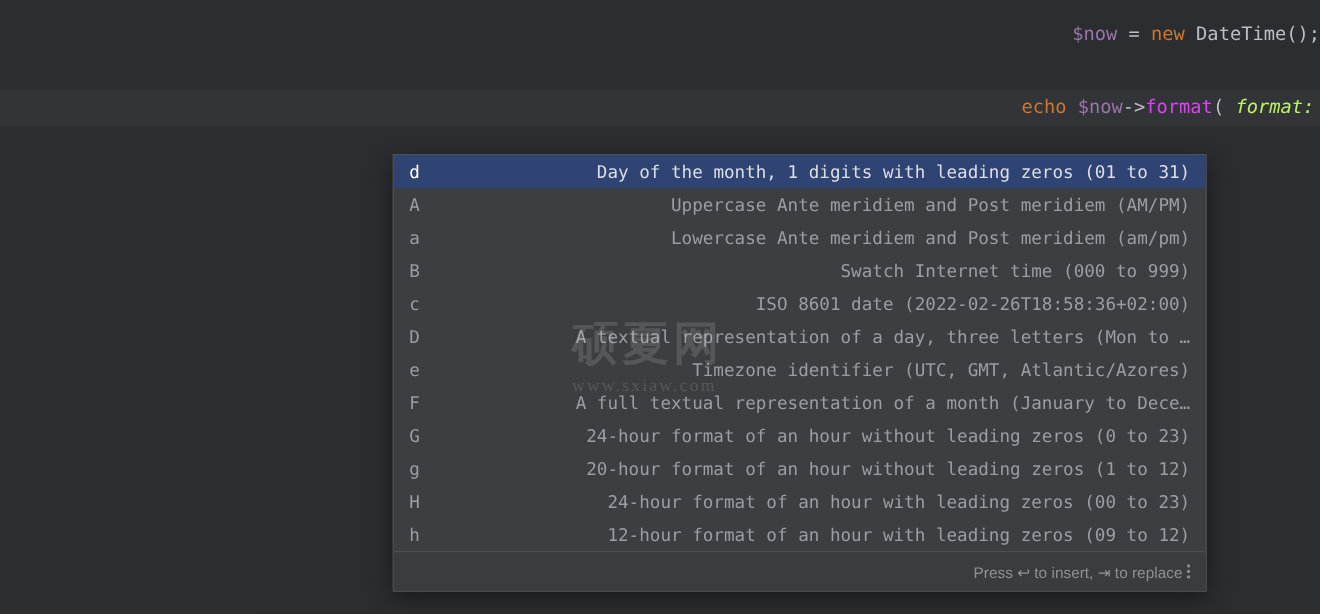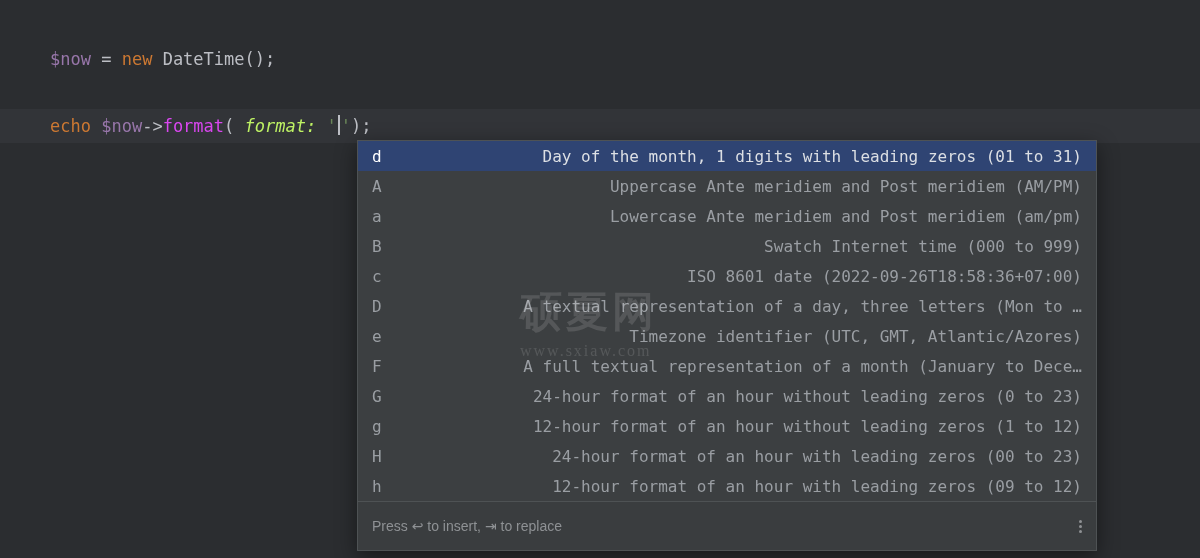--- a/index.html
+++ b/index.html
@@ -5,22 +5,23 @@
   * { margin: 0; padding: 0; box-sizing: border-box; }
   html, body {
     width: 1200px; height: 558px;
     background: #2b2d30;
     font-family: "Menlo", "Consolas", "DejaVu Sans Mono", monospace;
     font-size: 17px;
     color: #bcbec4;
     overflow: hidden;
   }
   .editor {
-    padding: 44px 0 0 50px;
+    padding: 16px 0 0 50px;
     line-height: 1.8;
+    text-align: right;
   }
   .code-line { white-space: pre; }
   .current-line {
     background: #323438;
     margin: 34px -50px 0 -50px;
     padding: 2px 0 2px 50px;
     position: relative;
   }
   .tok-var  { color: #9876aa; }
   .tok-op   { color: #bcbec4; }
@@ -75,22 +76,22 @@
   .item .desc {
     flex: 1 1 auto;
     text-align: right;
     overflow: hidden;
     text-overflow: ellipsis;
     font-family: "Menlo","Consolas",monospace;
   }
   .popup-footer {
     display: flex;
     align-items: center;
-    justify-content: space-between;
-    height: 49px;
+    justify-content: flex-end;
+    height: 36px;
     padding: 0 10px 0 14px;
     background: #3a3d3f;
     border-top: 1px solid #4e5254;
     color: #8e9194;
     font-family: -apple-system, "Segoe UI", sans-serif;
     font-size: 14px;
   }
   .more-icon {
     display: inline-flex;
     flex-direction: column;
@@ -135,41 +136,41 @@
       <div class="item">
         <span class="key">a</span>
         <span class="desc">Lowercase Ante meridiem and Post meridiem (am/pm)</span>
       </div>
       <div class="item">
         <span class="key">B</span>
         <span class="desc">Swatch Internet time (000 to 999)</span>
       </div>
       <div class="item">
         <span class="key">c</span>
-        <span class="desc">ISO 8601 date (2022-09-26T18:58:36+07:00)</span>
+        <span class="desc">ISO 8601 date (2022-02-26T18:58:36+02:00)</span>
       </div>
       <div class="item">
         <span class="key">D</span>
         <span class="desc">A textual representation of a day, three letters (Mon to …</span>
       </div>
       <div class="item">
         <span class="key">e</span>
         <span class="desc">Timezone identifier (UTC, GMT, Atlantic/Azores)</span>
       </div>
       <div class="item">
         <span class="key">F</span>
         <span class="desc">A full textual representation of a month (January to Dece…</span>
       </div>
       <div class="item">
         <span class="key">G</span>
         <span class="desc">24-hour format of an hour without leading zeros (0 to 23)</span>
       </div>
       <div class="item">
         <span class="key">g</span>
-        <span class="desc">12-hour format of an hour without leading zeros (1 to 12)</span>
+        <span class="desc">20-hour format of an hour without leading zeros (1 to 12)</span>
       </div>
       <div class="item">
         <span class="key">H</span>
         <span class="desc">24-hour format of an hour with leading zeros (00 to 23)</span>
       </div>
       <div class="item">
         <span class="key">h</span>
         <span class="desc">12-hour format of an hour with leading zeros (09 to 12)</span>
       </div>
     </div>

